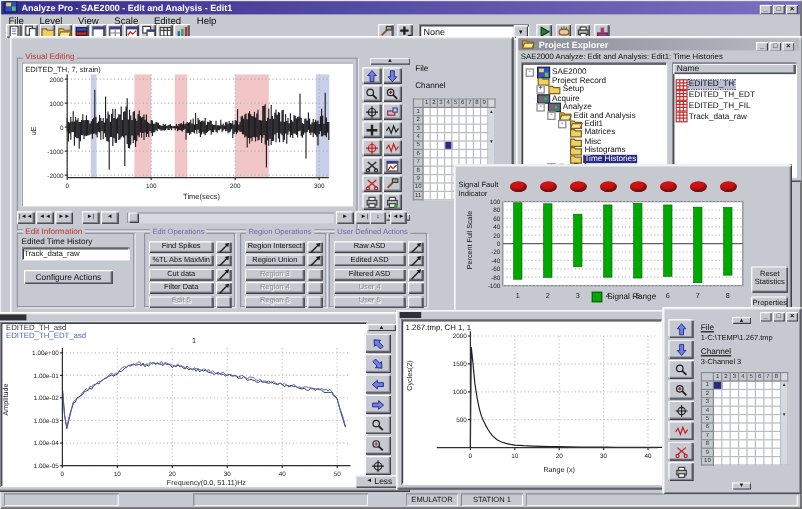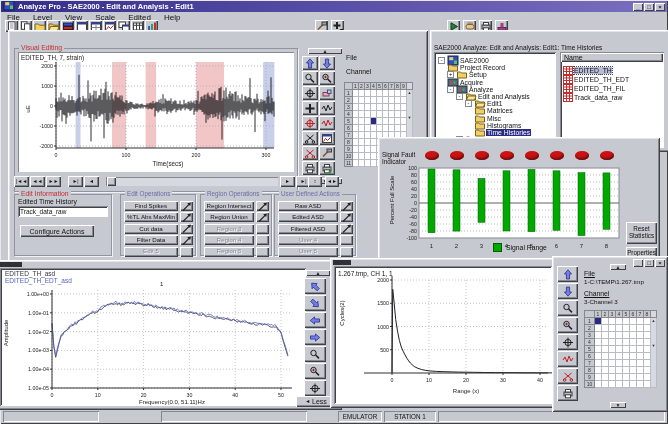--- a/index.html
+++ b/index.html
@@ -54,20 +54,24 @@
           <rect x="2.2" y="2.2" width="4" height="3" fill="#f0d060"></rect>
           <rect x="7" y="5.5" width="3" height="3.5" fill="#60c060"></rect>
         </svg></span>
     <span class="ttl">Analyze Pro - SAE2000 - Edit and Analysis - Edit1</span>
     <span style="position:absolute;right:2px;top:1px" id="mainwb"><span class="wbtn">_</span><span class="wbtn">□</span><span class="wbtn">×</span></span>
   </div>
 
   <div class="abs" id="menubar" style="left:1px;top:12px;width:666px;height:9px"><span class="menuitem">File</span><span class="menuitem">Level</span><span class="menuitem">View</span><span class="menuitem">Scale</span><span class="menuitem">Edited</span><span class="menuitem">Help</span></div>
 
   <div class="abs" id="toolbar" style="left:1px;top:21px;width:666px;height:9px">
+    <div class="combo" id="comboNone" style="left:348px;top:-1px;width:92px">
+      <span>None</span>
+      <span class="arr">▼</span>
+    </div>
   <div class="b" style="left: 4px; top: -1px; width: 13px; height: 12px;">
         <span class="icb">
           <svg width="12" height="11" viewBox="0 0 12 11">
             <rect x="2.5" y="0.8" width="6.5" height="9.4" fill="#fff" stroke="#404040"></rect>
             <line x1="4" y1="3" x2="7.5" y2="3" stroke="#98a"></line>
             <line x1="4" y1="5" x2="7.5" y2="5" stroke="#98a"></line>
             <line x1="4" y1="7" x2="7.5" y2="7" stroke="#98a"></line>
           </svg>
         </span>
       </div>
@@ -671,20 +675,28 @@
           </span>
         </div>
         <div class="b dis" style="left: 3px; top: 40.2px; width: 60px; height: 10px; font-size: 6.2px;">User 4</div>
         <div class="b" style="left: 65px; top: 40.2px; width: 13px; height: 10px;"></div>
         <div class="b dis" style="left: 3px; top: 51.6px; width: 60px; height: 10px; font-size: 6.2px;">User 5</div>
         <div class="b" style="left: 65px; top: 51.6px; width: 13px; height: 10px;"></div>
       </div>
     </div>
 
   <div class="abs raised" id="winPE" style="left:430px;top:30px;width:240px;height:122px;z-index:2">
+    <div class="tbar inactive" style="left:2px;top:2px;width:234px">
+      <span id="peicon"><svg width="12" height="11" viewBox="0 0 12 11">
+            <path d="M1.5 3 h3 l1 1 H10.5 V9 H1.5 Z" fill="#f0d060" stroke="#806020"></path>
+            <path d="M3 5 H11 L9.5 9 H1.5 Z" fill="#f8e890" stroke="#806020"></path>
+          </svg></span>
+      <span class="ttl">Project Explorer</span>
+      <span style="position:absolute;right:4px;top:1px" id="pewb"><span class="wbtn">_</span><span class="wbtn">□</span><span class="wbtn">×</span></span>
+    </div>
     <div class="lab" style="left:4px;top:14px;font-size:6.5px">SAE2000 Analyze: Edit and Analysis: Edit1: Time Histories</div>
     <div class="sunken abs" id="treePanel" style="left:4px;top:22px;width:122px;height:96px;overflow:hidden">
         <div class="treeitem" style="left: 4px; top: 3px;">
           <span style="width: 7px; height: 7px; border: 1px solid rgb(132, 136, 143); background: rgb(255, 255, 255); font-size: 6px; line-height: 5px; text-align: center; margin-right: 2px; display: inline-block;">-</span>
           <span class="icb">
             <svg width="12" height="11" viewBox="0 0 12 11">
               <rect x="1" y="1" width="10" height="9" fill="#3050c0" stroke="#102060"></rect>
               <rect x="2.2" y="2.2" width="4" height="3" fill="#f0d060"></rect>
               <rect x="7" y="5.5" width="3" height="3.5" fill="#60c060"></rect>
             </svg>

